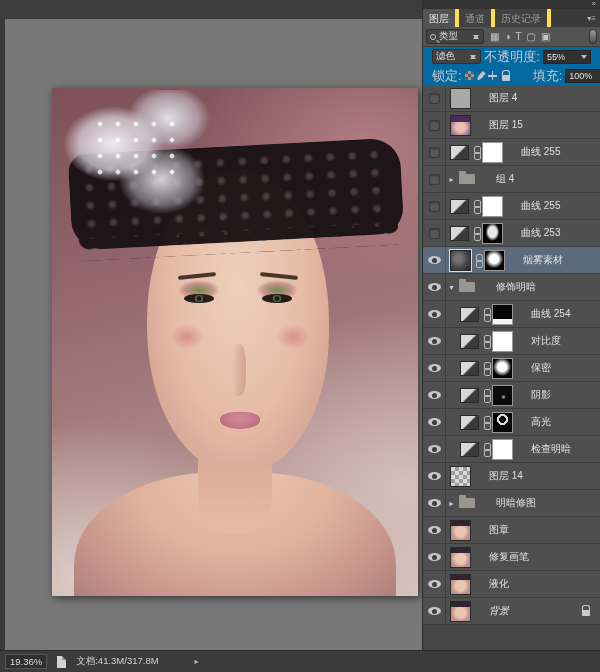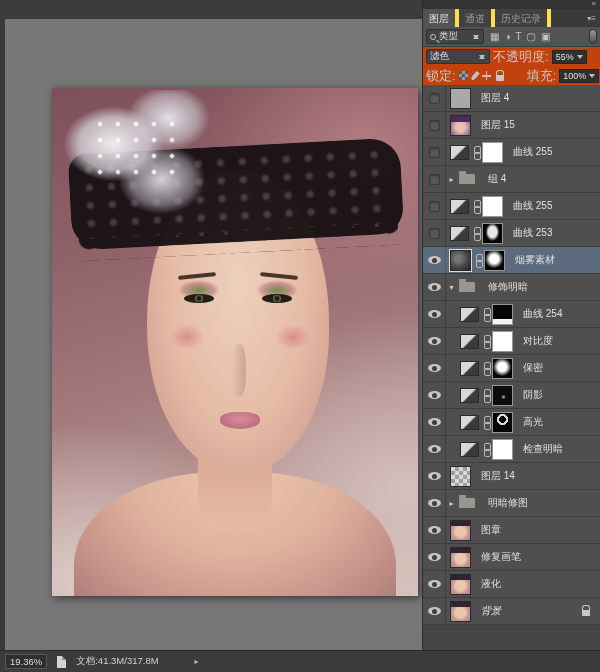--- a/index.html
+++ b/index.html
@@ -81,25 +81,25 @@
   .mag { width:6px; height:6px; border:1px solid #c3c3c3; border-radius:50%; position:relative; flex:0 0 auto; }
   .mag::after { content:""; position:absolute; width:4px; height:1px; background:#c3c3c3; transform:rotate(45deg); left:5px; top:6px; }
   .kind-label { flex:1; font-size:9.5px; color:#ddd; }
   .spin { width:7px; height:10px; position:relative; flex:0 0 auto; }
   .spin::before { content:""; position:absolute; top:0; left:0; border:3px solid transparent; border-bottom:4px solid #c0c0c0; }
   .spin::after { content:""; position:absolute; bottom:0; left:0; border:3px solid transparent; border-top:4px solid #c0c0c0; }
   .filter-icons { display:flex; gap:5px; margin-left:3px; color:#c4c4c4; font-size:10px; }
   .filter-icons span { cursor:default; }
   .toggle { margin-left:auto; width:8px; height:15px; background:linear-gradient(#9a9a9a,#4e4e4e); border:1px solid #2e2e2e; border-radius:4px; }
 
-  .blend-row,.lock-row { height:19px; display:flex; align-items:center; padding:0 3px; gap:3px; background:#c2410c; }
+  .blend-row,.lock-row { height:19px; display:flex; align-items:center; padding:0 9px; gap:3px; background:#0369a1; }
   .blend-combo { width:64px; height:15px; background:#434343; border:1px solid #313131; border-radius:2px; display:flex; align-items:center; padding:0 3px; gap:2px; }
   .blend-combo .val { flex:1; font-size:9.5px; color:#e0e0e0; }
   .mini-label { font-size:13px; color:#c9c9c9; white-space:nowrap; }
-  .val-box { background:#303030; border:1px solid #252525; height:14px; padding:0 3px; display:flex; align-items:center; gap:3px; font-size:9px; color:#e0e0e0; }
+  .val-box { background:#303030; border:1px solid #252525; height:14px; padding:0 3px; display:flex; align-items:center; gap:16px; font-size:9px; color:#e0e0e0; }
   .caret { width:0; height:0; border:3px solid transparent; border-top:4px solid #bbb; margin-top:3px; }
   .lock-icons { display:flex; gap:5px; align-items:center; }
   .ic-checker { width:9px; height:9px; background:
       linear-gradient(45deg,#9b9b9b 25%,transparent 25%,transparent 75%,#9b9b9b 75%),
       linear-gradient(45deg,#9b9b9b 25%,#5b5b5b 25%,#5b5b5b 75%,#9b9b9b 75%);
       background-size:6px 6px; background-position:0 0,3px 3px; }
   .ic-brush { width:4px; height:10px; background:#c3c3c3; border-radius:0 0 50% 50%; transform:rotate(40deg); }
   .ic-move { width:9px; height:9px; position:relative; }
   .ic-move::before { content:""; position:absolute; left:4px; top:0; width:1.5px; height:9px; background:#c3c3c3; }
   .ic-move::after { content:""; position:absolute; top:4px; left:0; width:9px; height:1.5px; background:#c3c3c3; }
@@ -139,21 +139,21 @@
   .thumb.t-checker { background-image:
       linear-gradient(45deg,#9e9e9e 25%,transparent 25%,transparent 75%,#9e9e9e 75%),
       linear-gradient(45deg,#9e9e9e 25%,#d8d8d8 25%,#d8d8d8 75%,#9e9e9e 75%);
       background-size:8px 8px; background-position:0 0,4px 4px; background-color:#d8d8d8; }
   .thumb.t-portrait { background:
       linear-gradient(rgba(40,30,40,.95) 0 26%, transparent 26%),
       radial-gradient(circle at 50% 56%, #ecc7b0 0 34%, #c29492 60%, #b08088 100%); }
   .thumb.t-portrait2 { background:
       linear-gradient(rgba(70,40,90,.95) 0 30%, transparent 30%),
       radial-gradient(circle at 50% 58%, #e8c2ae 0 32%, #9a6f96 70%, #7d5a8a 100%); }
-  .lname { font-size:10px; color:#e0e0e0; margin-left:8px; white-space:nowrap; }
+  .lname { font-size:10px; color:#e0e0e0; margin-left:16px; white-space:nowrap; }
   .row-lock { margin-left:auto; margin-right:10px; }
 
   
   .statusbar { position:absolute; left:0; bottom:0; width:600px; height:22px; background:#3b3b3b; border-top:1px solid #2a2a2a;
     display:flex; align-items:center; gap:10px; padding:0 5px; font-size:9.5px; color:#cfcfcf; }
   .zoom-box { background:#2f2f2f; border:1px solid #565656; padding:1px 4px; color:#ddd; }
   .doc-icon { width:9px; height:12px; background:#d3d3d3; position:relative; }
   .doc-icon::after { content:""; position:absolute; right:0; top:0; border:2.5px solid #3b3b3b; border-left-color:#9a9a9a; border-bottom-color:#9a9a9a; }
   .flyout { color:#bbb; font-size:8px; margin-left:26px; }
 </style>

